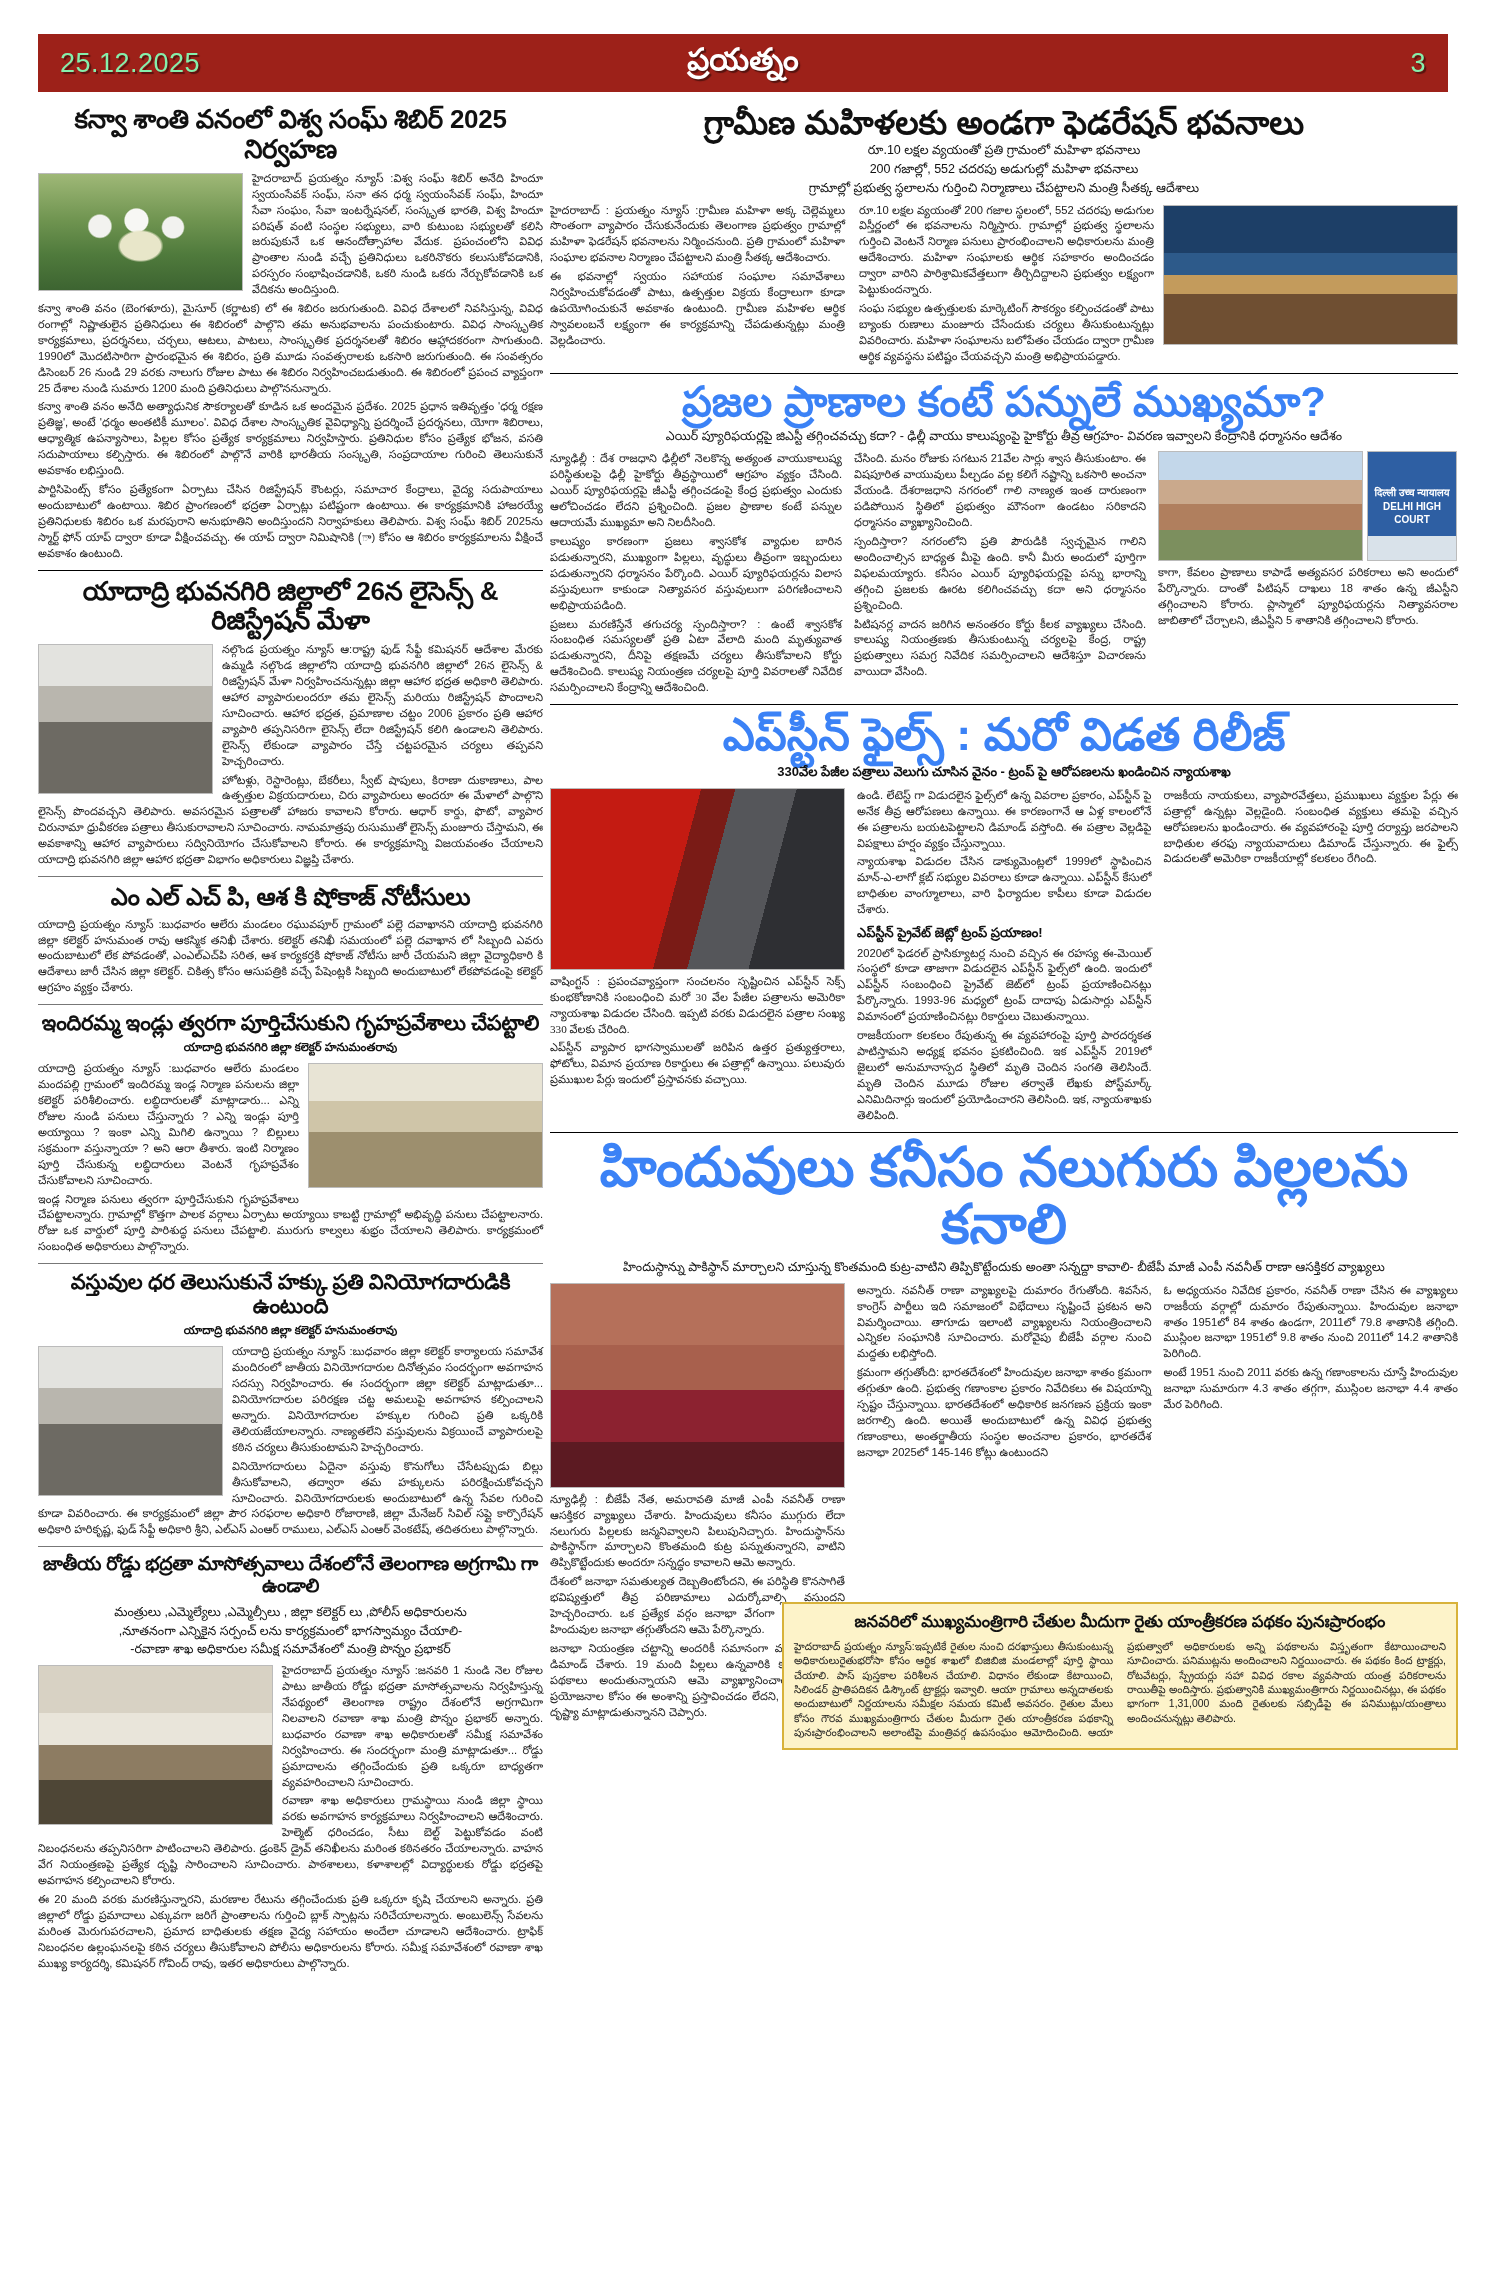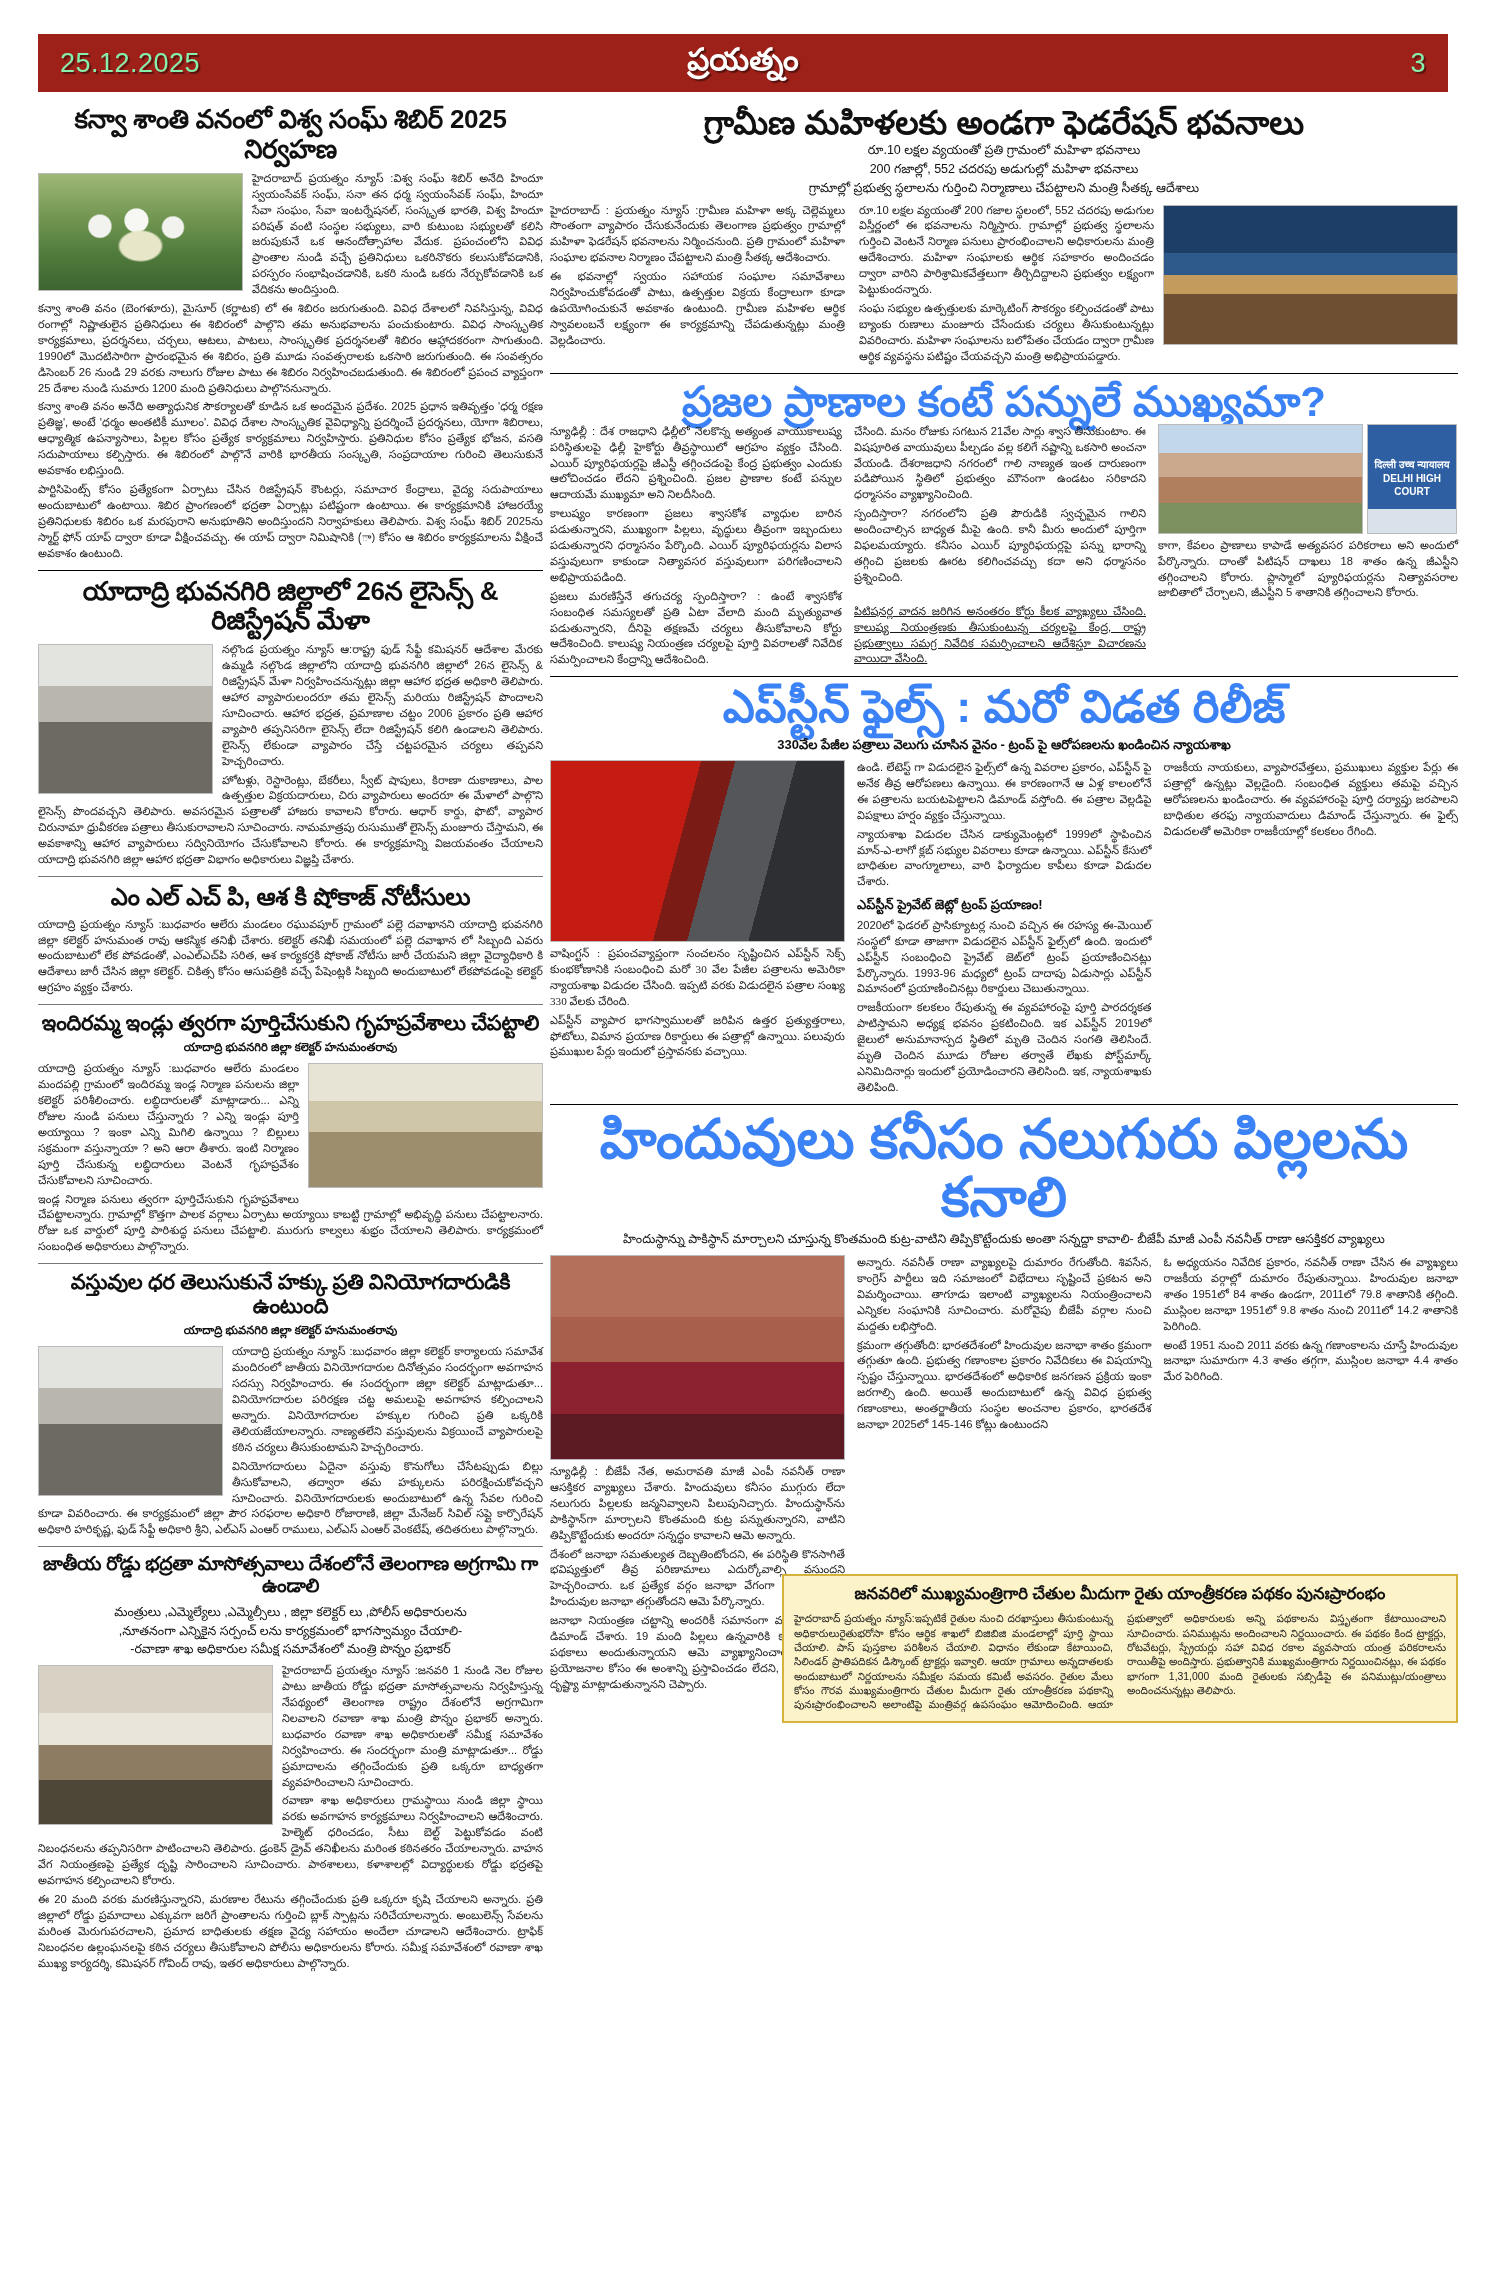--- a/index.html
+++ b/index.html
@@ -173,30 +173,31 @@
           <div class="body" style="margin-top:3px;">ఈ భవనాల్లో స్వయం సహాయక సంఘాల సమావేశాలు నిర్వహించుకోవడంతో పాటు, ఉత్పత్తుల విక్రయ కేంద్రాలుగా కూడా ఉపయోగించుకునే అవకాశం ఉంటుంది. గ్రామీణ మహిళల ఆర్థిక స్వావలంబనే లక్ష్యంగా ఈ కార్యక్రమాన్ని చేపడుతున్నట్లు మంత్రి వెల్లడించారు.</div>
           <div class="body" style="margin-top:3px;">రూ.10 లక్షల వ్యయంతో 200 గజాల స్థలంలో, 552 చదరపు అడుగుల విస్తీర్ణంలో ఈ భవనాలను నిర్మిస్తారు. గ్రామాల్లో ప్రభుత్వ స్థలాలను గుర్తించి వెంటనే నిర్మాణ పనులు ప్రారంభించాలని అధికారులను మంత్రి ఆదేశించారు. మహిళా సంఘాలకు ఆర్థిక సహకారం అందించడం ద్వారా వారిని పారిశ్రామికవేత్తలుగా తీర్చిదిద్దాలని ప్రభుత్వం లక్ష్యంగా పెట్టుకుందన్నారు.</div>
           <div class="body" style="margin-top:3px;">సంఘ సభ్యుల ఉత్పత్తులకు మార్కెటింగ్ సౌకర్యం కల్పించడంతో పాటు బ్యాంకు రుణాలు మంజూరు చేసేందుకు చర్యలు తీసుకుంటున్నట్లు వివరించారు. మహిళా సంఘాలను బలోపేతం చేయడం ద్వారా గ్రామీణ ఆర్థిక వ్యవస్థను పటిష్టం చేయవచ్చని మంత్రి అభిప్రాయపడ్డారు.</div>
         </div>
       </div>
 
       <div class="rule"></div>
 
       <div class="sec">
         <div class="hl-huge" style="font-size:42px;">ప్రజల ప్రాణాల కంటే పన్నులే ముఖ్యమా?</div>
+        <div class="sub" style="margin:3px 0 6px;">ఎయిర్ ప్యూరిఫయర్లపై జిఎస్టీ తగ్గించవచ్చు కదా? - ఢిల్లీ వాయు కాలుష్యంపై హైకోర్టు తీవ్ర ఆగ్రహం-  వివరణ ఇవ్వాలని కేంద్రానికి ధర్మాసనం ఆదేశం</div>
         <div style="display:flex; gap:12px;">
           <div style="flex:1;">
             <div class="body">న్యూఢిల్లీ : దేశ రాజధాని ఢిల్లీలో నెలకొన్న అత్యంత వాయుకాలుష్య పరిస్థితులపై ఢిల్లీ హైకోర్టు తీవ్రస్థాయిలో ఆగ్రహం వ్యక్తం చేసింది. ఎయిర్ ప్యూరిఫయర్లపై జీఎస్టీ తగ్గించడంపై కేంద్ర ప్రభుత్వం ఎందుకు ఆలోచించడం లేదని ప్రశ్నించింది. ప్రజల ప్రాణాల కంటే పన్నుల ఆదాయమే ముఖ్యమా అని నిలదీసింది.</div>
             <div class="body" style="margin-top:3px;">కాలుష్యం కారణంగా ప్రజలు శ్వాసకోశ వ్యాధుల బారిన పడుతున్నారని, ముఖ్యంగా పిల్లలు, వృద్ధులు తీవ్రంగా ఇబ్బందులు పడుతున్నారని ధర్మాసనం పేర్కొంది. ఎయిర్ ప్యూరిఫయర్లను విలాస వస్తువులుగా కాకుండా నిత్యావసర వస్తువులుగా పరిగణించాలని అభిప్రాయపడింది.</div>
             <div class="body" style="margin-top:3px;">ప్రజలు మరణిస్తేనే తగుచర్య స్పందిస్తారా? : ఉంటే శ్వాసకోశ సంబంధిత సమస్యలతో ప్రతి ఏటా వేలాది మంది మృత్యువాత పడుతున్నారని, దీనిపై తక్షణమే చర్యలు తీసుకోవాలని కోర్టు ఆదేశించింది. కాలుష్య నియంత్రణ చర్యలపై పూర్తి వివరాలతో నివేదిక సమర్పించాలని కేంద్రాన్ని ఆదేశించింది.</div>
           </div>
           <div style="flex:1;">
             <div class="body">చేసింది. మనం రోజుకు సగటున 21వేల సార్లు శ్వాస తీసుకుంటాం. ఈ విషపూరిత వాయువులు పీల్చడం వల్ల కలిగే నష్టాన్ని ఒకసారి అంచనా వేయండి. దేశరాజధాని నగరంలో గాలి నాణ్యత ఇంత దారుణంగా పడిపోయిన స్థితిలో ప్రభుత్వం మౌనంగా ఉండటం సరికాదని ధర్మాసనం వ్యాఖ్యానించింది.</div>
             <div class="body" style="margin-top:3px;">స్పందిస్తారా? నగరంలోని ప్రతి పౌరుడికి స్వచ్ఛమైన గాలిని అందించాల్సిన బాధ్యత మీపై ఉంది. కానీ మీరు అందులో పూర్తిగా విఫలమయ్యారు. కనీసం ఎయిర్ ప్యూరిఫయర్లపై పన్ను భారాన్ని తగ్గించి ప్రజలకు ఊరట కలిగించవచ్చు కదా అని ధర్మాసనం ప్రశ్నించింది.</div>
-            <div class="body" style="margin-top:18px;text-decoration:underline;">పిటిషనర్ల వాదన జరిగిన అనంతరం కోర్టు కీలక వ్యాఖ్యలు చేసింది. కాలుష్య నియంత్రణకు తీసుకుంటున్న చర్యలపై కేంద్ర, రాష్ట్ర ప్రభుత్వాలు సమగ్ర నివేదిక సమర్పించాలని ఆదేశిస్తూ విచారణను వాయిదా వేసింది.</div>
+            <div class="body" style="margin-top:3px;">పిటిషనర్ల వాదన జరిగిన అనంతరం కోర్టు కీలక వ్యాఖ్యలు చేసింది. కాలుష్య నియంత్రణకు తీసుకుంటున్న చర్యలపై కేంద్ర, రాష్ట్ర ప్రభుత్వాలు సమగ్ర నివేదిక సమర్పించాలని ఆదేశిస్తూ విచారణను వాయిదా వేసింది.</div>
           </div>
           <div style="width:300px;">
             <div style="display:flex; gap:4px; margin-bottom:4px;">
               <div class="photo ph-court" style="width:205px;height:110px;"></div>
               <div class="photo ph-sign" style="width:90px;height:110px;">दिल्ली उच्च न्यायालय DELHI HIGH COURT</div>
             </div>
             <div class="body">కాగా, కేవలం ప్రాణాలు కాపాడే అత్యవసర పరికరాలు అని అందులో పేర్కొన్నారు. దాంతో పిటిషన్ దాఖలు 18 శాతం ఉన్న జీఎస్టీని తగ్గించాలని కోరారు. ప్లాస్మాలో ప్యూరిఫయర్లను నిత్యావసరాల జాబితాలో చేర్చాలని, జీఎస్టీని 5 శాతానికి తగ్గించాలని కోరారు.</div>
           </div>
         </div>
       </div>

